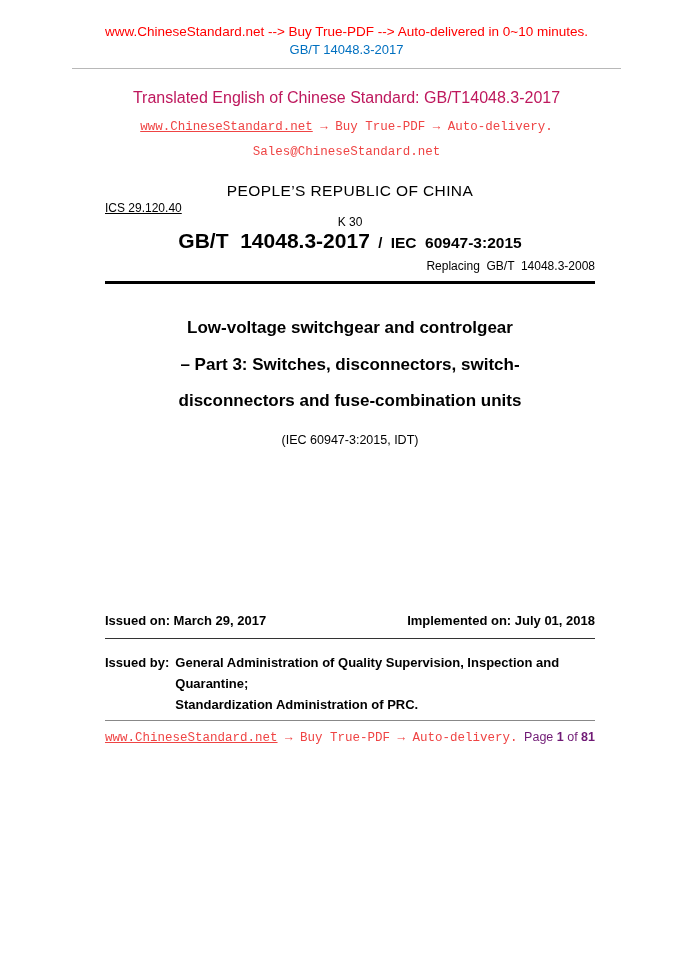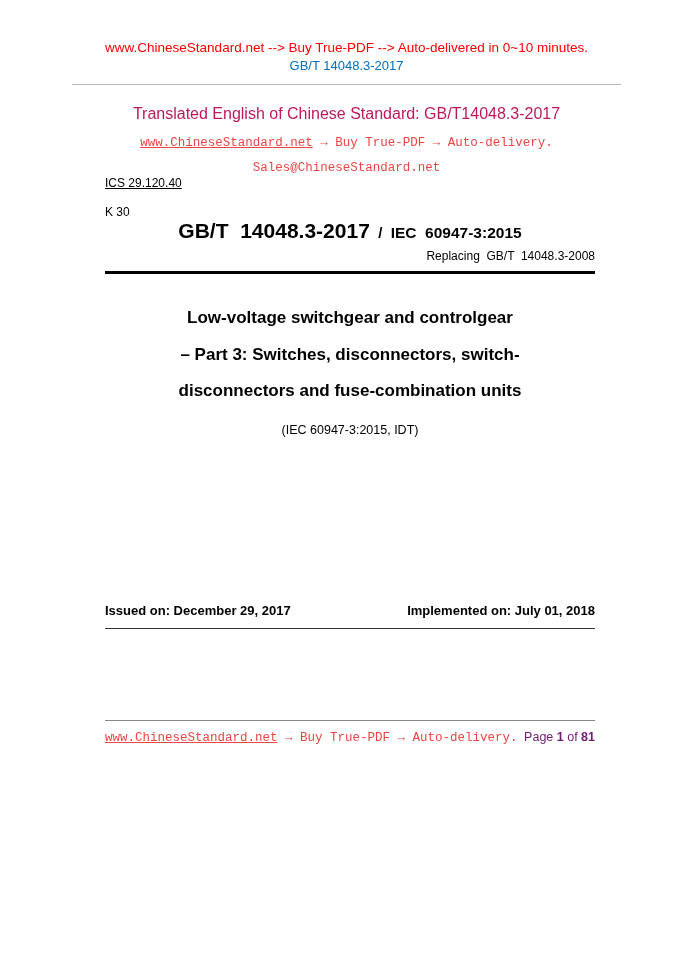--- a/index.html
+++ b/index.html
@@ -1,21 +1,21 @@
 <!DOCTYPE html>
 <html><head>
 <meta charset="utf-8">
 <style>
   * { margin:0; padding:0; box-sizing:border-box; }
   html,body { background:#ffffff; }
   .page {
     width:693px; height:773px; position:relative; overflow:hidden;
     background:#ffffff; color:#000;
     font-family:"Liberation Sans", sans-serif;
-    padding-top:40px;
+    padding-top:24px;
   }
   .centered { text-align:center; }
   .content { margin-left:105px; margin-right:98px; }
 
   .promo { color:#ff0000; font-size:13.5px; }
   .header-code { color:#0070c0; font-size:13px; margin-top:3px; }
   .rule-light { border:none; border-top:1px solid #b8b8b8; margin:11px 72px 0 72px; }
 
   .translated { color:#be185d; font-size:16px; margin-top:20px; }
   .buy-line { font-size:12.5px; margin-top:12px; }
@@ -24,21 +24,21 @@
   .u { text-decoration:underline; }
 
   .gb-logo {
     margin-top:52px; text-align:right; font-size:42px; font-weight:bold;
     letter-spacing:1px; line-height:48px;
   }
   .nat-line1 { font-size:15.5px; margin-top:20px; letter-spacing:0.4px; }
   .nat-line2 { font-size:15.5px; margin-top:23px; letter-spacing:0.4px; }
 
   .ics { font-size:12px; margin-top:1px; text-align:left;text-decoration:underline; }
-  .k30 { font-size:12px; margin-top:15px; text-align:left; }
+  .k30 { font-size:12px; text-align:center; }
 
   .std-number { font-weight:bold; white-space:pre; }
   .std-number .main { font-size:21px; }
   .std-number .sep  { font-size:15px; }
   .std-number .iec  { font-size:15.5px; }
   .replacing { font-size:12px; margin-top:6px; text-align:right; white-space:pre; }
   .rule-thick { border:none; border-top:3px solid #000; margin-top:8px; }
 
   .title-1 { font-size:17px; font-weight:bold; margin-top:34px; }
   .title-2 { font-size:17px; font-weight:bold; margin-top:17px; }
@@ -80,42 +80,51 @@
     <a class="blue-link"><span class="u">www.ChineseStandard.net</span><span> → Buy True-PDF → Auto-delivery.</span></a>
   </div>
 
   <div class="email-line centered">
     <a class="blue-link u">Sales@ChineseStandard.net</a>
   </div>
 
   <div class="content">
 
 
+    <div class="nat-line2 centered">PEOPLE’S REPUBLIC OF CHINA</div>
 
     <div class="ics">ICS 29.120.40</div>
     <div class="k30">K 30</div>
 
     <div class="std-number centered"><span class="main">GB/T  14048.3-2017</span><span class="sep">  /  </span><span class="iec">IEC  60947-3:2015</span></div>
 
     <div class="replacing">Replacing  GB/T  14048.3-2008</div>
 
     <hr class="rule-thick">
 
     <div class="title-1 centered">Low-voltage switchgear and controlgear</div>
     <div class="title-2 centered">– Part 3: Switches, disconnectors, switch-</div>
     <div class="title-3 centered">disconnectors and fuse-combination units</div>
     <div class="subtitle centered">(IEC 60947-3:2015, IDT)</div>
 
     <div class="issuance-row">
-      <span>Issued on: December 29, 2017</span>
+      <span>Issued on: March 29, 2017</span>
       <span>Implemented on: July 01, 2018</span>
     </div>
 
     <hr class="rule-dark">
 
+    <div class="issued-by">
+      <span class="label">Issued by:</span>
+      <span class="body">
+        <span>General Administration of Quality Supervision, Inspection and</span><br>
+        <span>Quarantine;</span><br>
+        <span>Standardization Administration of PRC.</span>
+      </span>
+    </div>
 
   </div>
 
   <div class="footer">
     <a class="blue-link"><span class="u">www.ChineseStandard.net</span><span> → Buy True-PDF → Auto-delivery.</span></a>
     <span class="pageinfo"><span>Page </span><b>1</b><span> of </span><b>81</b></span>
   </div>
 
 </div>
 

